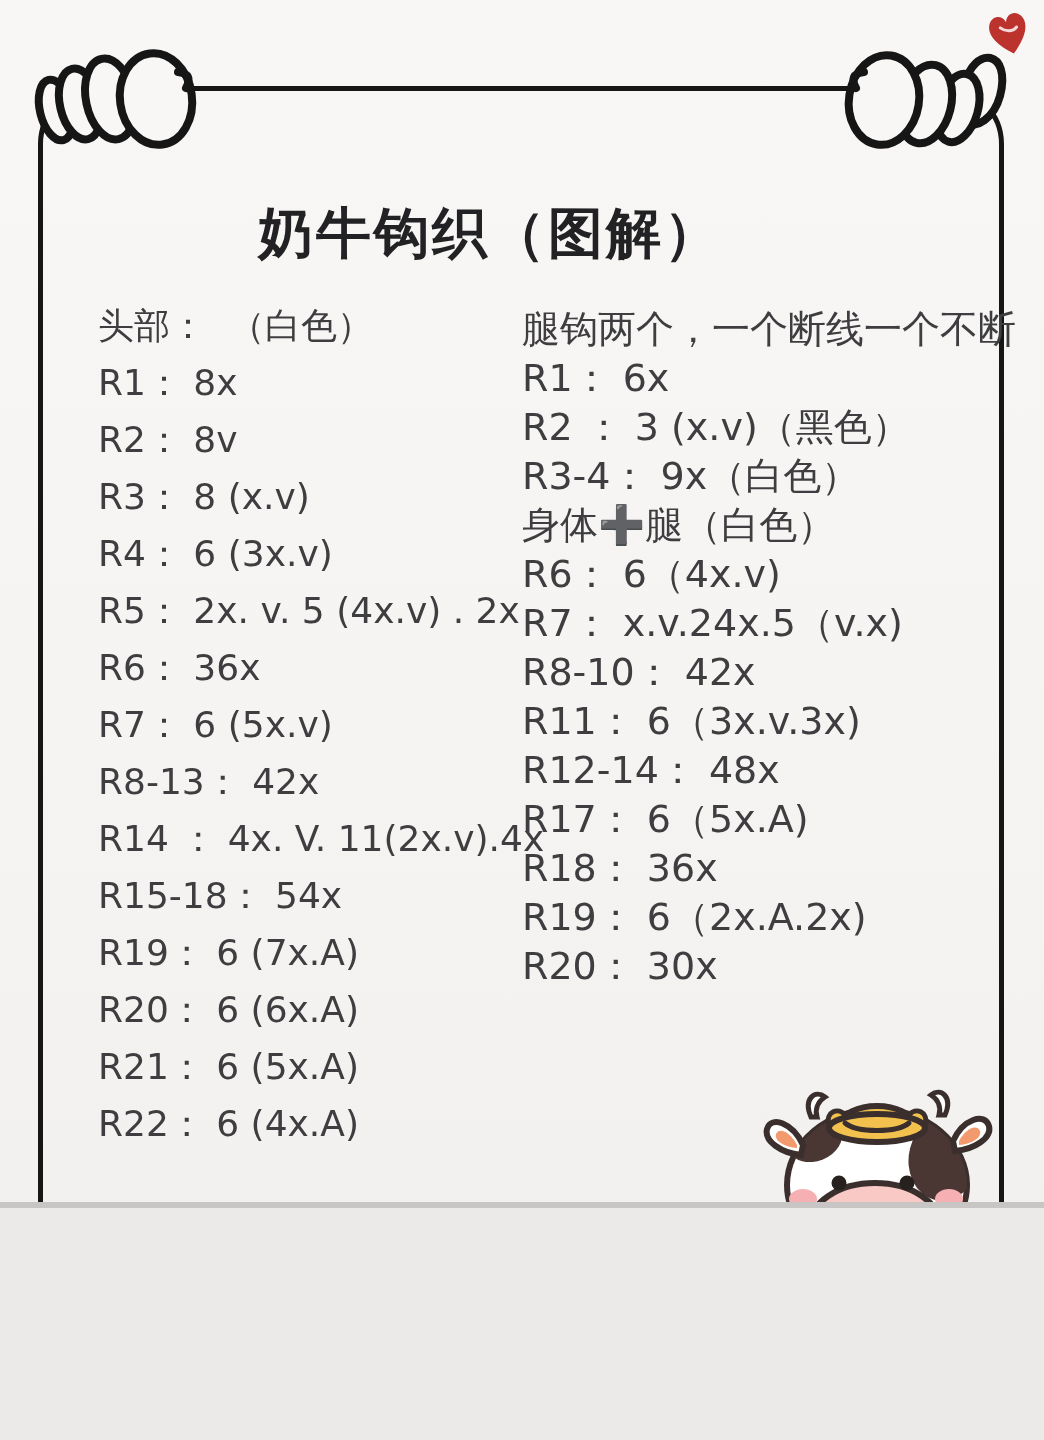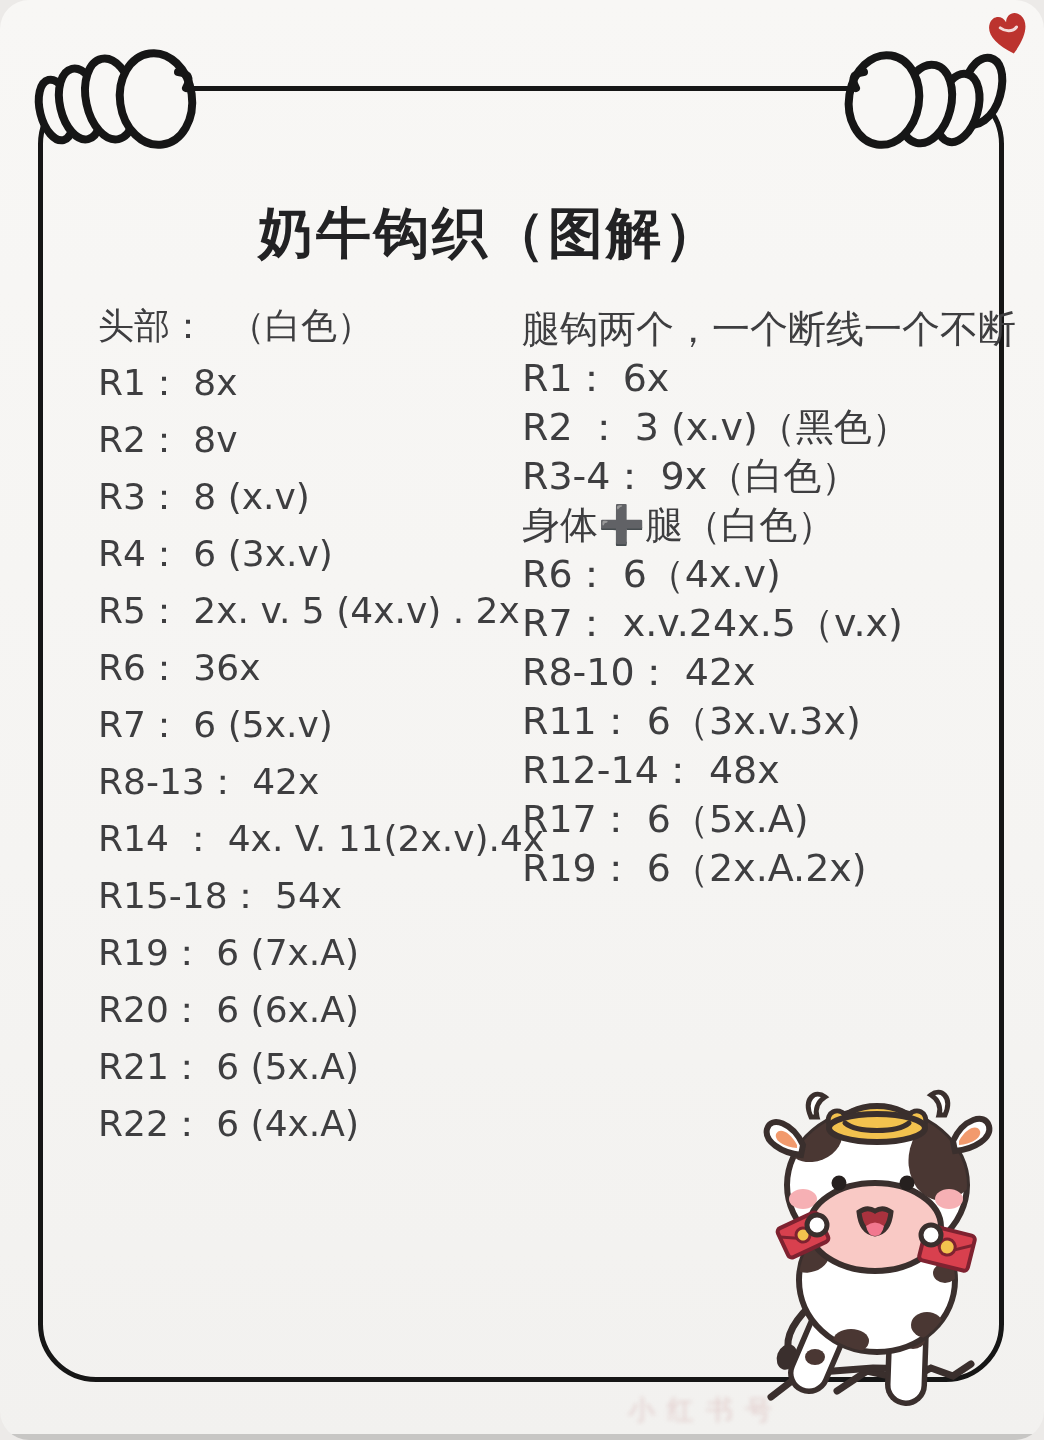--- a/index.html
+++ b/index.html
@@ -2,23 +2,22 @@
 <html><head>
 <meta charset="utf-8">
 <style>
   html,body { margin:0; padding:0; }
   body {
     width:1044px; height:1440px;
     background:#eceae8;
     font-family:"DejaVu Sans","Liberation Sans",sans-serif;
   }
   .screen {
-    position:relative; width:1044px; height:1440px; overflow:hidden;
+    position:relative; width:1044px; height:1208px; overflow:hidden;
     background:linear-gradient(180deg,#f8f7f5 0%,#f5f4f2 60%,#f2f1ef 100%);
-    border-radius:29px;
   }
   
   .frame {
     position:absolute; left:38px; top:86px;
     width:956px; height:1286px;
     border:5px solid #161616; border-radius:58px;
     background:transparent;
   }
   .title {
     position:absolute; top:160px; left:0; width:980px;
@@ -79,21 +78,23 @@
     <div class="line">R1： 6x</div>
     <div class="line">R2 ： 3 (x.v)（黑色）</div>
     <div class="line">R3-4： 9x（白色）</div>
     <div class="line">身体➕腿（白色）</div>
     <div class="line">R6： 6（4x.v)</div>
     <div class="line">R7： x.v.24x.5（v.x)</div>
     <div class="line">R8-10： 42x</div>
     <div class="line">R11： 6（3x.v.3x)</div>
     <div class="line">R12-14： 48x</div>
     <div class="line">R17： 6（5x.A)</div>
+    <div class="line">R18： 36x</div>
     <div class="line">R19： 6（2x.A.2x)</div>
+    <div class="line">R20： 30x</div>
   </div>
 
   <div class="watermark">小红书号</div>
 
   <svg class="cow" viewBox="0 0 255 345">
     <defs>
       <clipPath id="headclip">
           <ellipse cx="122" cy="100" rx="90" ry="76"></ellipse>
         </clipPath>
       <clipPath id="bodyclip">

